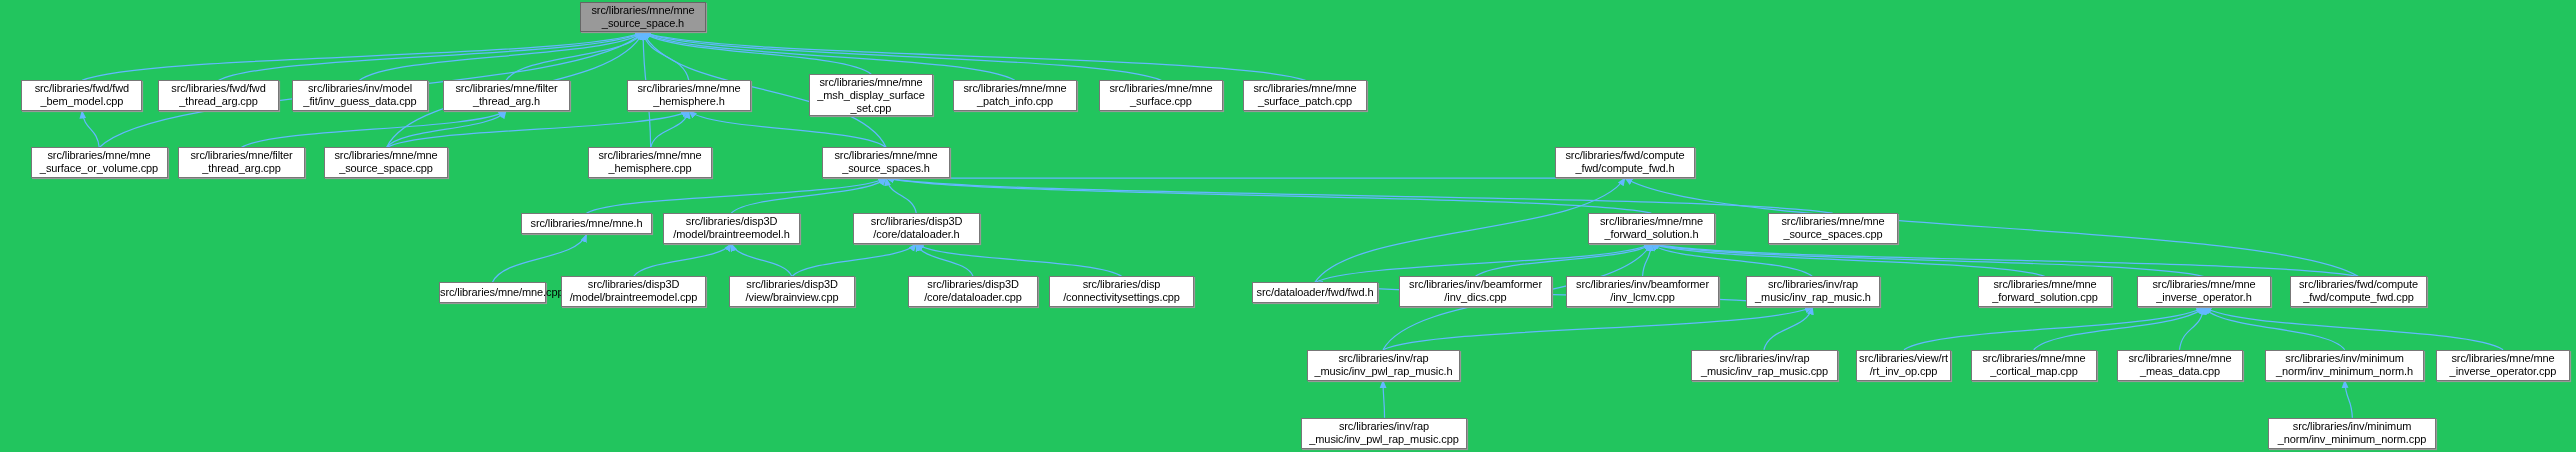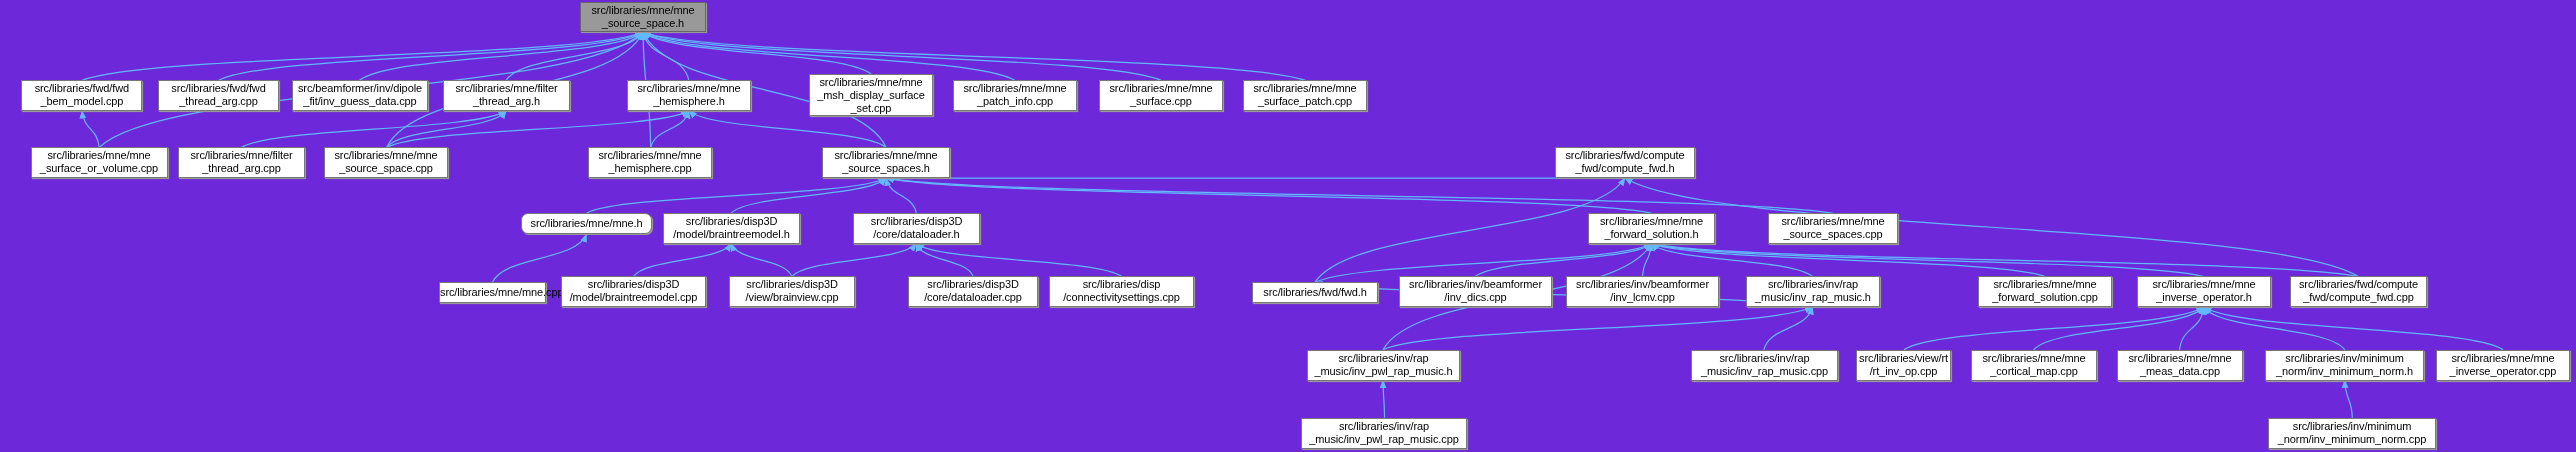--- a/index.html
+++ b/index.html
@@ -1,21 +1,21 @@
 <!DOCTYPE html>
 <html style="font-size:12.2px"><head>
 <meta charset="utf-8">
 <title>Include dependency graph</title>
 <style>
   html,body{margin:0;padding:0;background:#000;}
   #canvas{
     position:relative;
     width:2576px;
     height:453px;
-    background:#6d28d9;
+    background:#22c55e;
     overflow:hidden;
     font-family:"Liberation Sans","DejaVu Sans",sans-serif;
   }
   #edges{position:absolute;left:0;top:0;width:2576px;height:453px;pointer-events:none;}
   .node{
     position:absolute;
     box-sizing:border-box;
     background:#ffffff;
     border:0.8px solid #777777;
     box-shadow:1.1px 1.1px 0 0 #999999;
@@ -97,21 +97,21 @@
       <path d="M1812,458 C1854.18,381.55 2121.32,395.45 2163.5,319" fill="none" stroke="#63b8ff" stroke-width="1.6" marker-end="url(#arrow)"></path>
       <path d="M2374.5,402 C2296.26,384.4 1800.74,387.6 1722.5,370" fill="none" stroke="#63b8ff" stroke-width="1.6" marker-end="url(#arrow)"></path>
       <path d="M1722.5,370 C1771.28,294.65 2080.22,308.35 2129,233" fill="none" stroke="#63b8ff" stroke-width="1.6" marker-end="url(#arrow)"></path>
     </svg>
 <div class="node root" style="left: 580px; top: 1.5px; width: 126px; height: 30.5px;"><span class="lbl">src/libraries/mne/mne
 _source_space.h</span></div>
     <div class="node" style="left: 21.4px; top: 80px; width: 121px; height: 30.5px;"><span class="lbl">src/libraries/fwd/fwd
 _bem_model.cpp</span></div>
     <div class="node" style="left: 158px; top: 80px; width: 121px; height: 30.5px;"><span class="lbl">src/libraries/fwd/fwd
 _thread_arg.cpp</span></div>
-    <div class="node" style="left: 292px; top: 80px; width: 136px; height: 30.5px;"><span class="lbl">src/beamformer/inv/dipole
+    <div class="node" style="left: 292px; top: 80px; width: 136px; height: 30.5px;"><span class="lbl">src/libraries/inv/model
 _fit/inv_guess_data.cpp</span></div>
     <div class="node" style="left: 443px; top: 80px; width: 127px; height: 30.5px;"><span class="lbl">src/libraries/mne/filter
 _thread_arg.h</span></div>
     <div class="node" style="left: 627px; top: 80px; width: 124px; height: 30.5px;"><span class="lbl">src/libraries/mne/mne
 _hemisphere.h</span></div>
     <div class="node" style="left: 809px; top: 74px; width: 124px; height: 42px;"><span class="lbl">src/libraries/mne/mne
 _msh_display_surface
 _set.cpp</span></div>
     <div class="node" style="left: 953px; top: 80px; width: 124px; height: 30.5px;"><span class="lbl">src/libraries/mne/mne
 _patch_info.cpp</span></div>
@@ -124,39 +124,39 @@
     <div class="node" style="left: 178px; top: 147px; width: 127px; height: 30.5px;"><span class="lbl">src/libraries/mne/filter
 _thread_arg.cpp</span></div>
     <div class="node" style="left: 324px; top: 147px; width: 124px; height: 30.5px;"><span class="lbl">src/libraries/mne/mne
 _source_space.cpp</span></div>
     <div class="node" style="left: 588px; top: 147px; width: 124px; height: 30.5px;"><span class="lbl">src/libraries/mne/mne
 _hemisphere.cpp</span></div>
     <div class="node" style="left: 822px; top: 147px; width: 128px; height: 30.5px;"><span class="lbl">src/libraries/mne/mne
 _source_spaces.h</span></div>
     <div class="node" style="left: 1555px; top: 147px; width: 140px; height: 30.5px;"><span class="lbl">src/libraries/fwd/compute
 _fwd/compute_fwd.h</span></div>
-    <div class="node" style="left: 521px; top: 213px; width: 131px; height: 21.4px; border-radius: 7px;"><span class="lbl">src/libraries/mne/mne.h</span></div>
+    <div class="node" style="left: 521px; top: 213px; width: 131px; height: 21.4px;"><span class="lbl">src/libraries/mne/mne.h</span></div>
     <div class="node" style="left: 663px; top: 213px; width: 137px; height: 30.5px;"><span class="lbl">src/libraries/disp3D
 /model/braintreemodel.h</span></div>
     <div class="node" style="left: 853px; top: 213px; width: 127px; height: 30.5px;"><span class="lbl">src/libraries/disp3D
 /core/dataloader.h</span></div>
     <div class="node" style="left: 1588px; top: 213px; width: 127px; height: 30.5px;"><span class="lbl">src/libraries/mne/mne
 _forward_solution.h</span></div>
     <div class="node" style="left: 1768px; top: 213px; width: 130px; height: 30.5px;"><span class="lbl">src/libraries/mne/mne
 _source_spaces.cpp</span></div>
     <div class="node" style="left: 439px; top: 282px; width: 107px; height: 21.4px;"><span class="lbl">src/libraries/mne/mne.cpp</span></div>
     <div class="node" style="left: 561px; top: 276px; width: 145px; height: 30.5px;"><span class="lbl">src/libraries/disp3D
 /model/braintreemodel.cpp</span></div>
     <div class="node" style="left: 729px; top: 276px; width: 126px; height: 30.5px;"><span class="lbl">src/libraries/disp3D
 /view/brainview.cpp</span></div>
     <div class="node" style="left: 908px; top: 276px; width: 130px; height: 30.5px;"><span class="lbl">src/libraries/disp3D
 /core/dataloader.cpp</span></div>
     <div class="node" style="left: 1049px; top: 276px; width: 145px; height: 30.5px;"><span class="lbl">src/libraries/disp
 /connectivitysettings.cpp</span></div>
-    <div class="node" style="left: 1252px; top: 282px; width: 126px; height: 21.4px;"><span class="lbl">src/libraries/fwd/fwd.h</span></div>
+    <div class="node" style="left: 1252px; top: 282px; width: 126px; height: 21.4px;"><span class="lbl">src/dataloader/fwd/fwd.h</span></div>
     <div class="node" style="left: 1399px; top: 276px; width: 153px; height: 30.5px;"><span class="lbl">src/libraries/inv/beamformer
 /inv_dics.cpp</span></div>
     <div class="node" style="left: 1566px; top: 276px; width: 153px; height: 30.5px;"><span class="lbl">src/libraries/inv/beamformer
 /inv_lcmv.cpp</span></div>
     <div class="node" style="left: 1746px; top: 276px; width: 134px; height: 30.5px;"><span class="lbl">src/libraries/inv/rap
 _music/inv_rap_music.h</span></div>
     <div class="node" style="left: 1978px; top: 276px; width: 134px; height: 30.5px;"><span class="lbl">src/libraries/mne/mne
 _forward_solution.cpp</span></div>
     <div class="node" style="left: 2137px; top: 276px; width: 134px; height: 30.5px;"><span class="lbl">src/libraries/mne/mne
 _inverse_operator.h</span></div>

